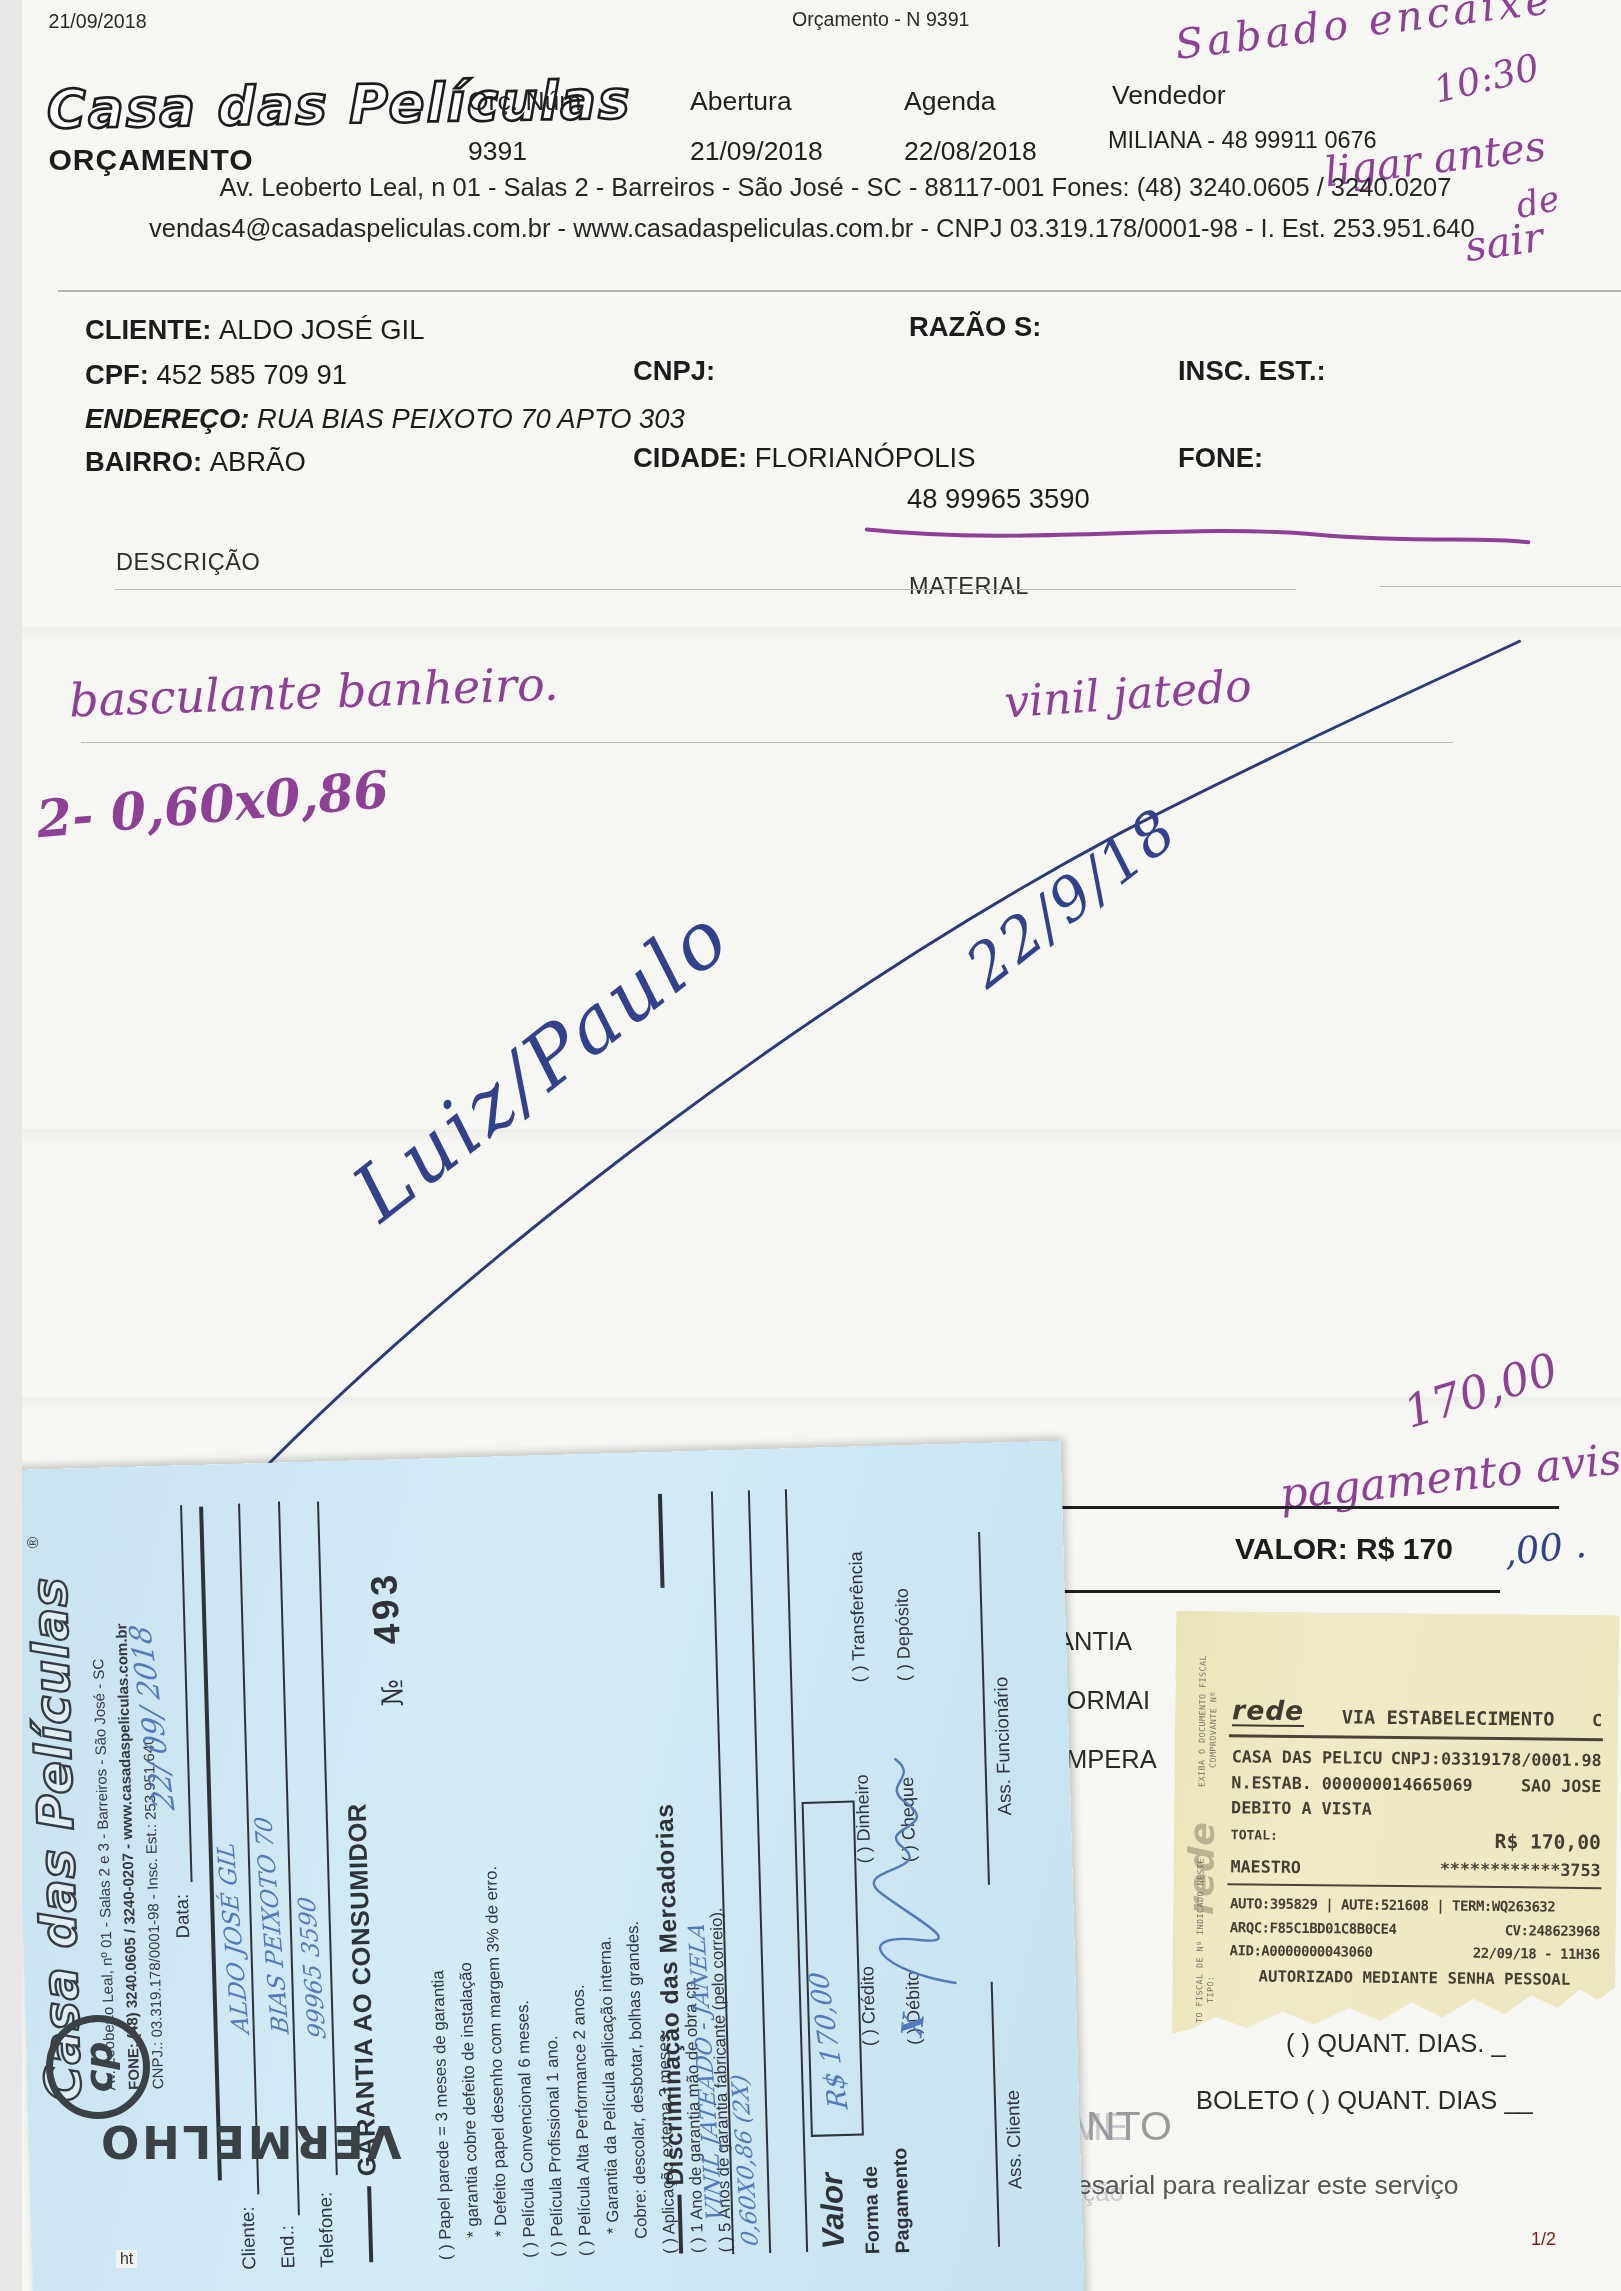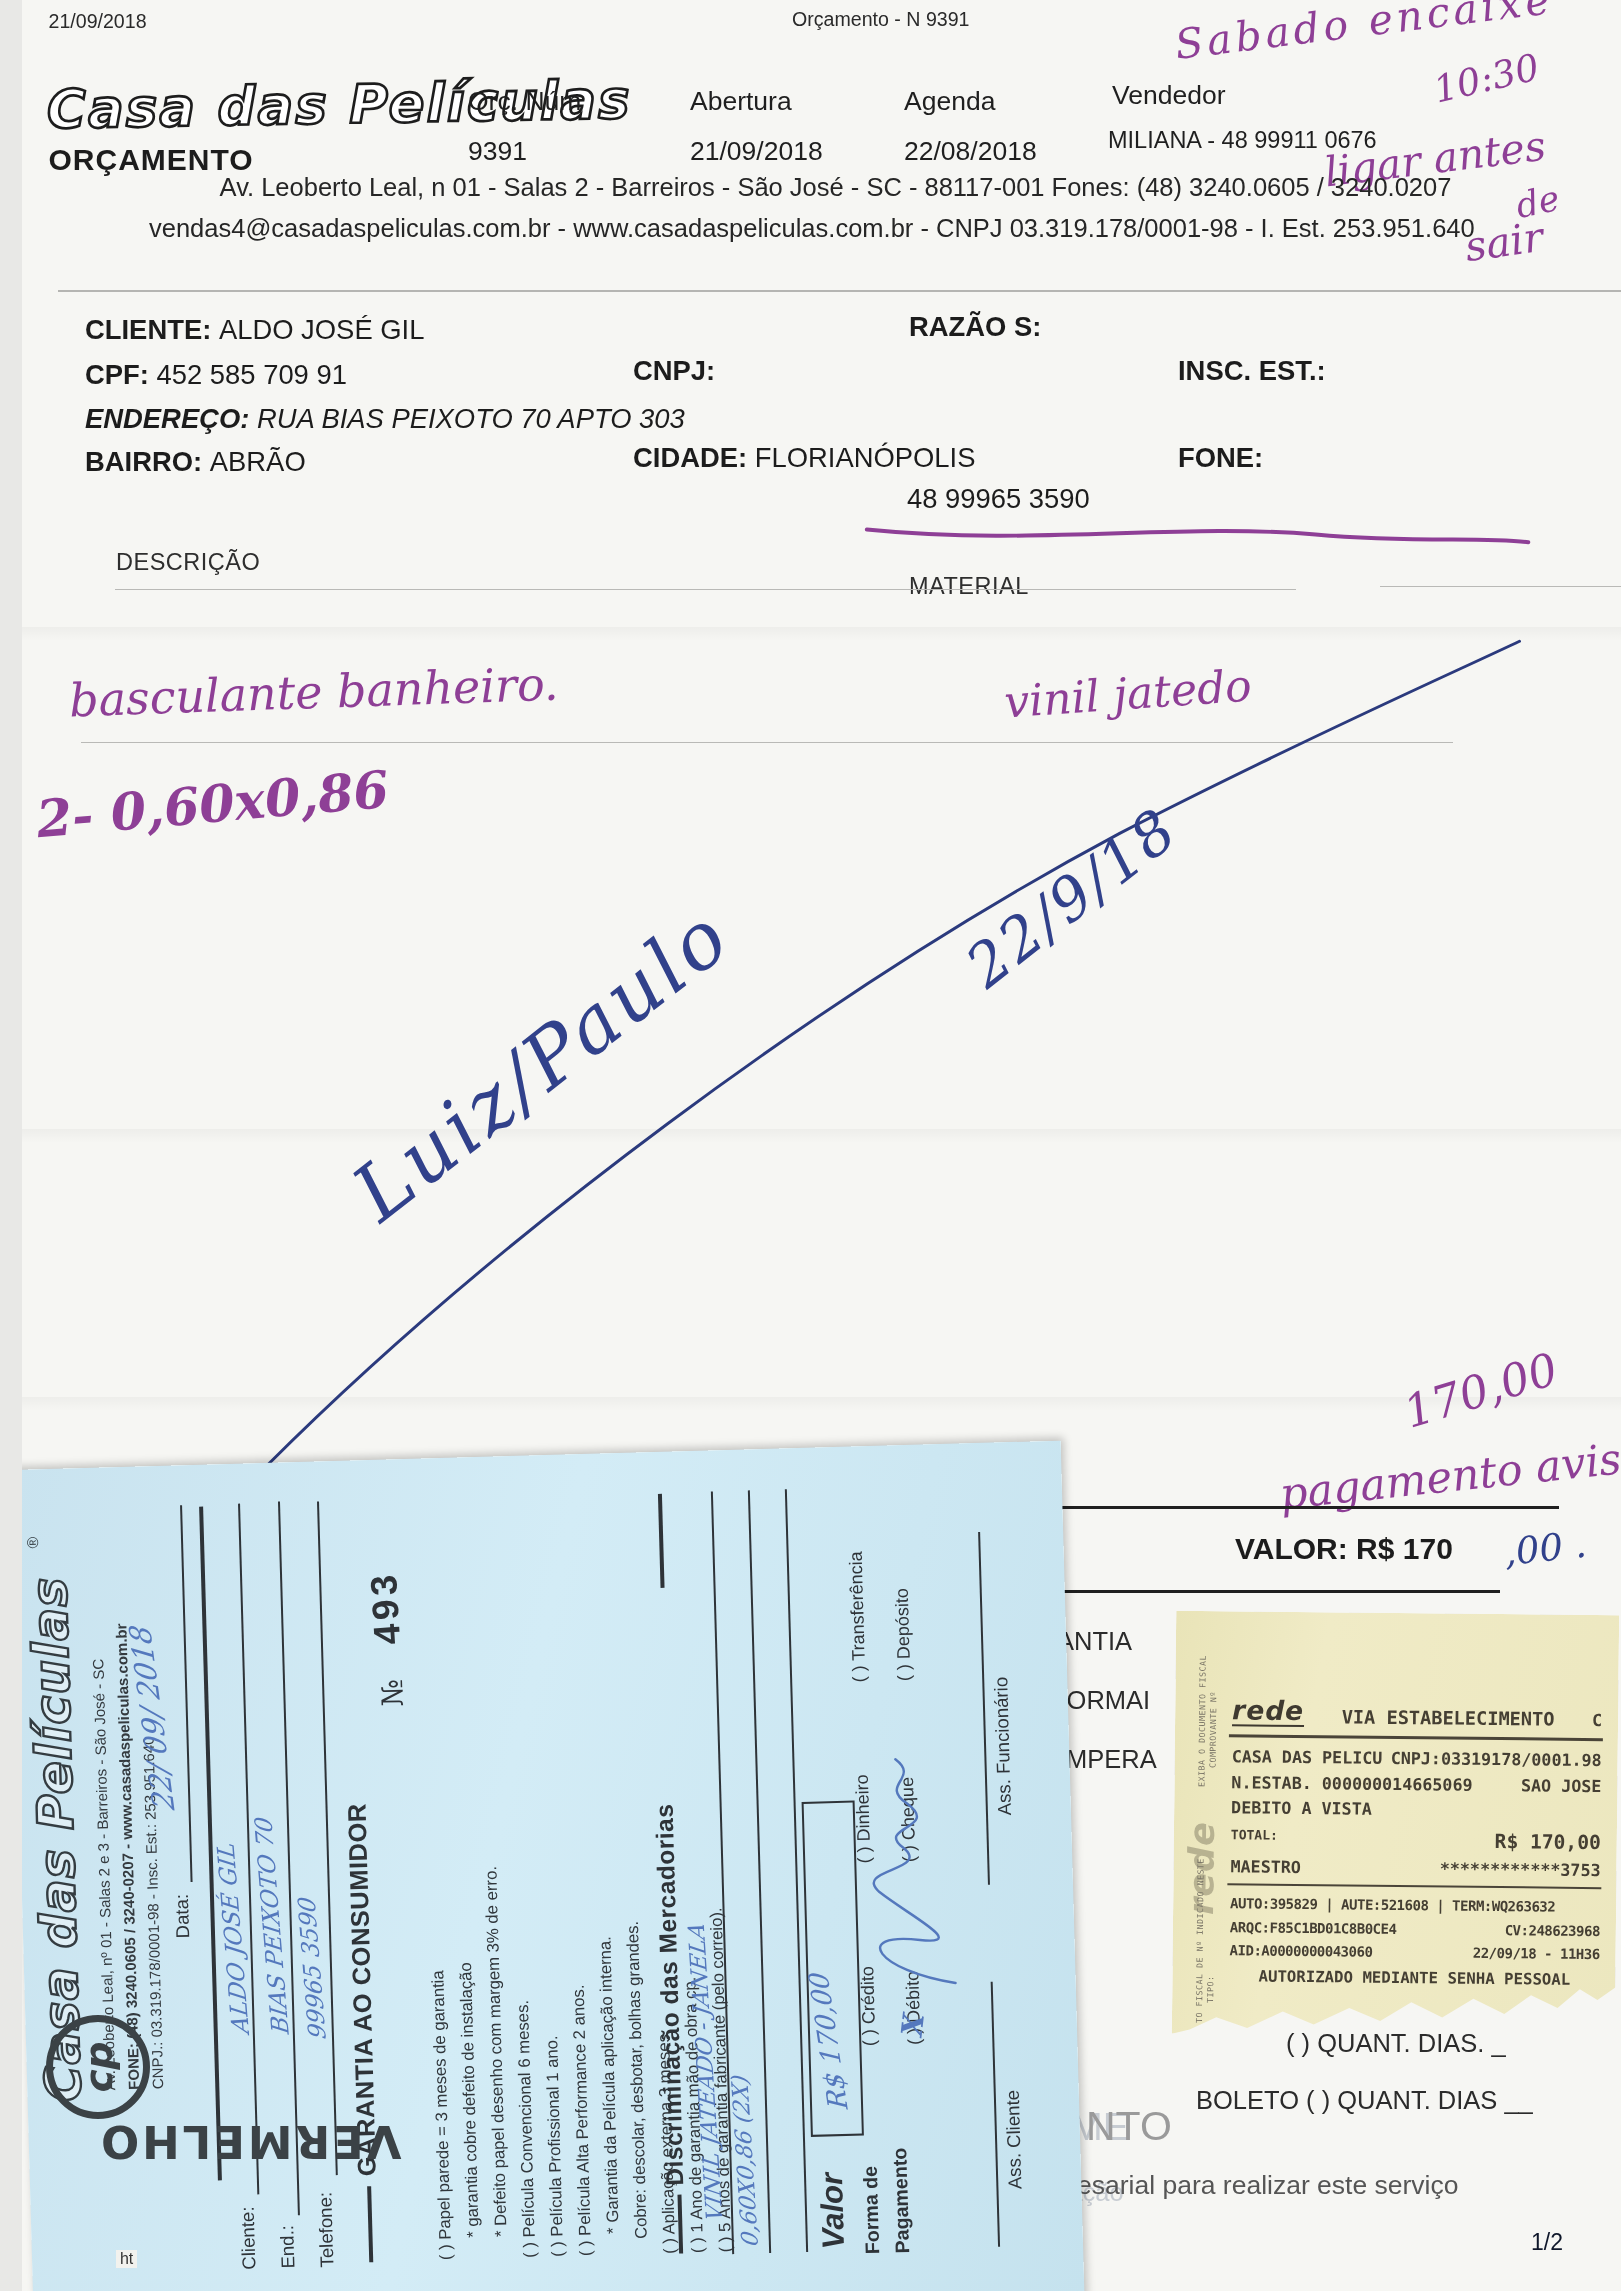--- a/index.html
+++ b/index.html
@@ -155,21 +155,21 @@
   <div class="abs frag" style="left:1029px;top:1686px;width:123px;">FORMAI</div>
   <div class="abs frag" style="left:1027px;top:1745px;width:125px;">EMPERA</div>
 
   <div class="abs frag" style="left:1264px;top:2029px;width:323px;">(   )   QUANT. DIAS. _</div>
   <div class="abs frag" style="left:1174px;top:2086px;width:421px;">BOLETO      (   )   QUANT. DIAS __</div>
 
   <div class="abs ghost-light" style="left:745px;top:2105px;font-size:39px;z-index:1;">AÇÃO DO ORÇAME</div>
   <div class="abs ghost" style="left:1064px;top:2103px;font-size:41px;z-index:2;">NTO</div>
   <div class="abs ghost-light" style="left:814px;top:2178px;font-size:25.5px;z-index:1;">ma para a movimentação</div>
   <div class="abs" style="left:1055px;top:2170px;font-size:26.5px;color:#555;white-space:nowrap;z-index:2;">esarial para realizar este serviço</div>
-  <div class="abs" style="left:1509px;top:2229px;font-size:23px;color:#0f172a;z-index:2;">1/2</div>
+  <div class="abs" style="left:1509px;top:2229px;font-size:18px;color:#7f1d1d;z-index:2;">1/2</div>
 
   <div class="blue-receipt">
     <div class="br-inner">
 
       <div class="abs br-logo" style="left:230px;top:7.8px;">Casa das Películas</div>
       <div class="abs" style="left:784px;top:11.8px;font-size:15.7px;color:#343c41;">®</div>
 
       <div class="abs br-addr" style="left:240px;top:74px;">Av. Leoberto Leal, nº 01 - Salas 2 e 3 - Barreiros - São José - SC</div>
       <div class="abs br-addr" style="left:240px;top:98px;font-weight:bold;">FONE: (48) 3240.0605 / 3240-0207 - www.casadaspeliculas.com.br</div>
       <div class="abs br-addr" style="left:240px;top:122px;">CNPJ.: 03.319.178/0001-98   -   Insc. Est.: 253.951.640</div>

